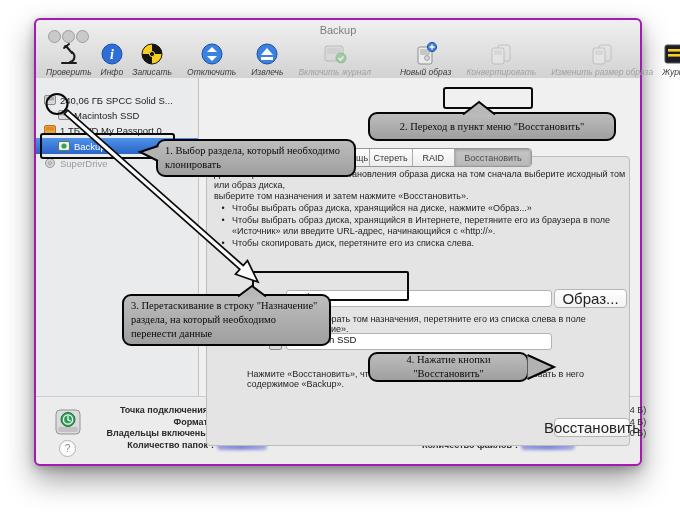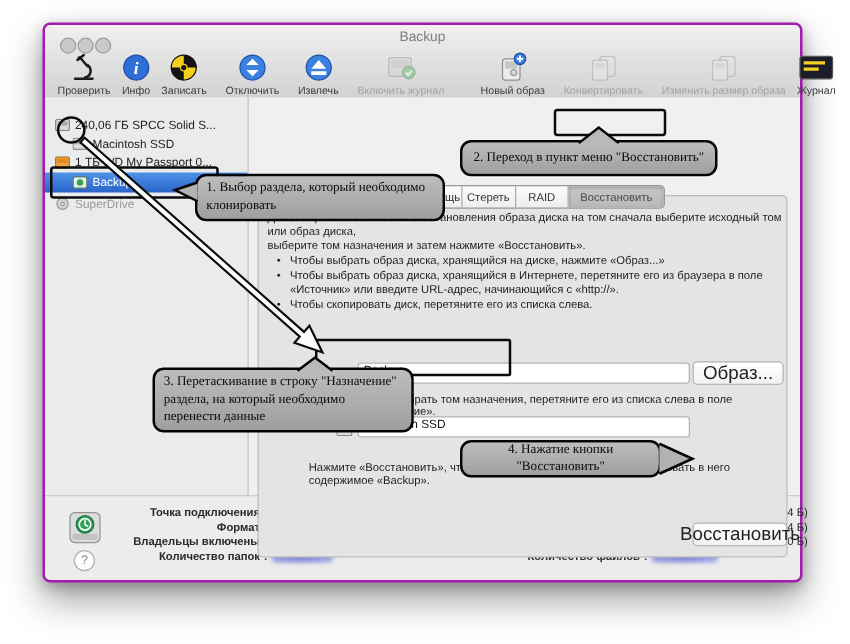--- a/index.html
+++ b/index.html
@@ -7,21 +7,21 @@
   .abs{position:absolute;}
   
   .window{position:absolute;left:34px;top:18px;width:604px;height:444px;background:#ececec;border:2px solid #a21caf;border-radius:6px;box-shadow:0 14px 30px rgba(0,0,0,.38),0 3px 10px rgba(0,0,0,.22);}
   .chrome{position:absolute;left:0;top:0;right:0;height:58px;background:linear-gradient(#f0f0f0,#d2d2d2);border-bottom:1px solid #9c9c9c;border-radius:6px 6px 0 0;}
   .title{position:absolute;left:0;right:0;top:4px;text-align:center;font-size:11px;color:#7c7c7c;}
   .light{position:absolute;top:10px;width:11px;height:11px;border-radius:50%;background:#c9c9c9;border:1px solid #9e9e9e;}
   
   .toolbar{position:absolute;left:10px;right:10px;top:15px;height:42px;display:flex;align-items:flex-end;gap:9px;}
   .titem{display:flex;flex-direction:column;align-items:center;gap:1px;}
   .ticon{height:25px;display:flex;align-items:center;justify-content:center;}
-  .tlabel{font-size:8.5px;color:#3c3c3c;white-space:nowrap;}
+  .tlabel{font-size:8.5px;color:#3c3c3c;white-space:nowrap;font-style:italic;}
   .titem.disabled .tlabel{color:#a2a2a2;}
   .titem.disabled .ticon{opacity:.45;}
   .titem.last{margin-left:auto;}
   
   .content{position:absolute;left:0;top:58px;right:0;height:318px;background:#f0f0f0;border-bottom:1px solid #cccccc;}
   .sidebar{position:absolute;left:0;top:0;width:162px;height:100%;background:#e9ebec;border-right:1px solid #c4c4c4;}
   .srow{position:absolute;left:0;width:100%;height:16px;display:flex;align-items:center;gap:4px;font-size:9.5px;color:#222;padding-left:8px;box-sizing:border-box;}
   .srow.indent{padding-left:22px;}
   .srow.sel{background:linear-gradient(#4e93e8,#2a63c9);color:#ffffff;}
   .srow.dim{color:#9a9a9a;}
@@ -345,21 +345,21 @@
 <div class="ann-rect" style="left:40px;top:133px;width:131px;height:22px"></div>
 <div class="ann-rect" style="left:443px;top:87px;width:86px;height:18px"></div>
 <div class="ann-rect" style="left:252px;top:271px;width:153px;height:26px;border-radius:2px"></div>
 
 <svg id="ov-under" class="overlay" width="680" height="515" viewBox="0 0 680 515">
   <ellipse cx="57" cy="104" rx="10.5" ry="10" fill="none" stroke="#0a0a0a" stroke-width="2"></ellipse>
   <polygon points="64.3,113.9 239.8,269.3 235.5,274.2 258,282 247.5,260.6 243.2,265.5 67.7,110.1" fill="#fbfbfb" stroke="#0a0a0a" stroke-width="1.7"></polygon>
 </svg>
 
 <div class="callout" style="left:156px;top:139px;width:200px;height:38px">1. Выбор раздела, который необходимо клонировать</div>
-<div class="callout center" style="left:368px;top:112px;width:206px;height:29px">2. Переход в пункт меню "Восстановить"</div>
+<div class="callout center" style="left:368px;top:112px;width:248px;height:29px">2. Переход в пункт меню "Восстановить"</div>
 <div class="callout" style="left:122px;top:294px;width:209px;height:52px">3. Перетаскивание в строку "Назначение" раздела, на который необходимо перенести данные</div>
 <div class="callout center" style="left:368px;top:352px;width:161px;height:30px">4. Нажатие кнопки "Восстановить"</div>
 
 <svg id="ov-over" class="overlay" width="680" height="515" viewBox="0 0 680 515">
   <path d="M158 146 L140 152 L158 161" fill="#b2b2b2" stroke="#050505" stroke-width="2"></path>
   <path d="M463 114.5 L479 102 L495 114.5" fill="#b8b8b8" stroke="#050505" stroke-width="2"></path>
   <path d="M238 296.5 L252 286 L266 296.5" fill="#b8b8b8" stroke="#050505" stroke-width="2"></path>
   <path d="M527.5 355 L554 367 L527.5 379" fill="#b2b2b2" stroke="#050505" stroke-width="2"></path>
 </svg>
 

